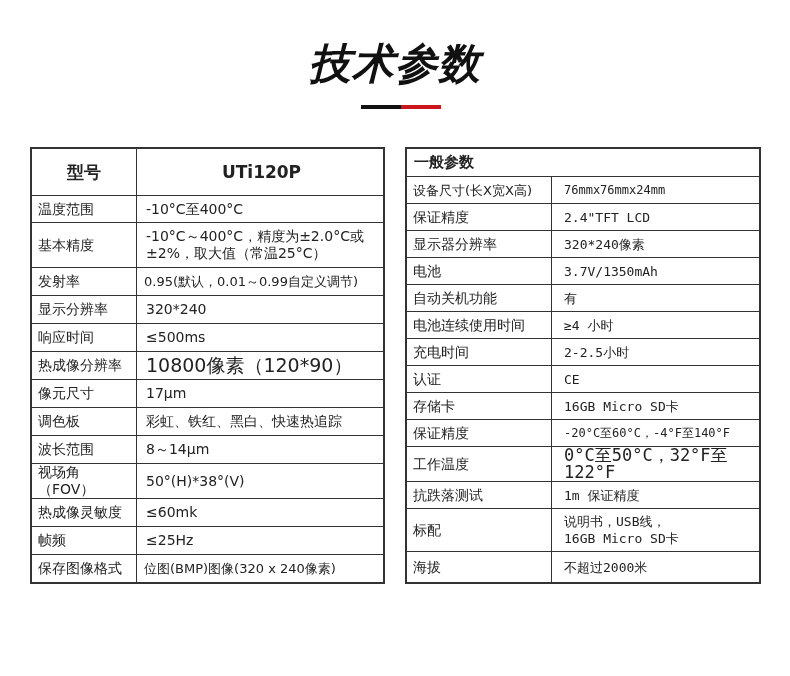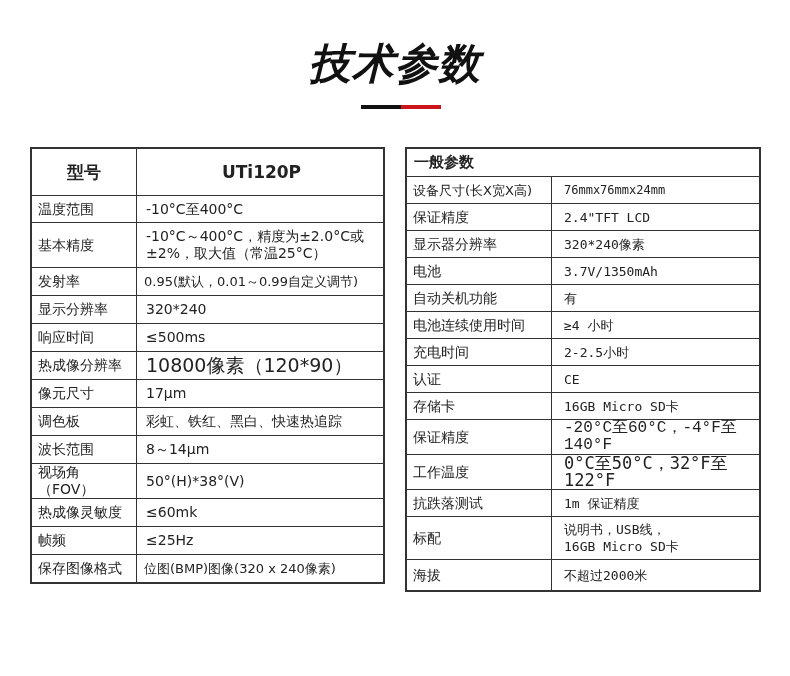--- a/index.html
+++ b/index.html
@@ -155,21 +155,21 @@
   <tr class="r">
     <td class="k">认证</td>
     <td class="v mono">CE</td>
   </tr>
   <tr class="r">
     <td class="k">存储卡</td>
     <td class="v mono">16GB Micro SD卡</td>
   </tr>
   <tr class="r">
     <td class="k">保证精度</td>
-    <td class="v mono" style="font-size:16px;font-family:Liberation Mono, monospace;">-20°C至60°C，-4°F至140°F</td>
+    <td class="v mono" style="font-size:12px;">-20°C至60°C，-4°F至140°F</td>
   </tr>
   <tr class="r">
     <td class="k">工作温度</td>
     <td class="v mono" style="font-size:17px;">0°C至50°C，32°F至122°F</td>
   </tr>
   <tr class="r">
     <td class="k">抗跌落测试</td>
     <td class="v mono">1m 保证精度</td>
   </tr>
   <tr class="r2">

